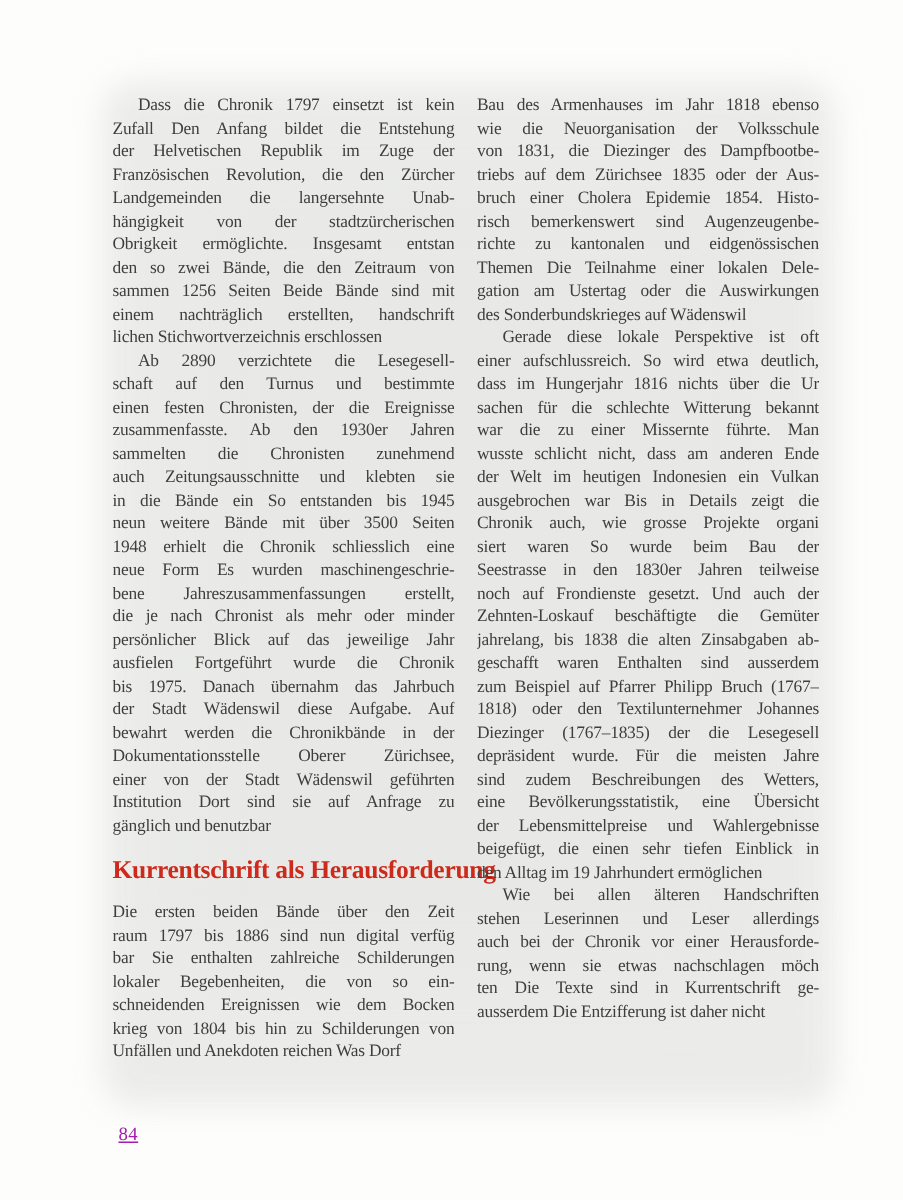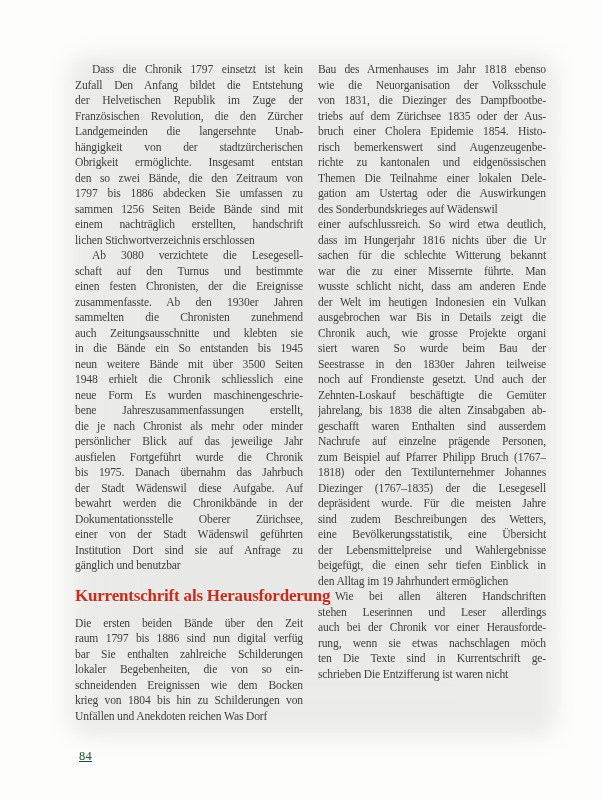--- a/index.html
+++ b/index.html
@@ -73,21 +73,21 @@
     letter-spacing: -0.2px;
     white-space: nowrap;
     color: var(--heading-red, #cd2a1c);
     font-family: "Liberation Serif", serif;
   }
   .page-number {
     position: absolute;
     left: 79px;
     top: 749px;
     font-size: 12.5px;
-    color: #14532d;
+    color: #a21caf;
     letter-spacing: 0.3px;
     text-decoration: underline;
   }
 </style>
 </head>
 <body>
 
 <div class="page">
   <div class="scan-shade"></div>
   <div class="scan-shade-2"></div>
@@ -95,27 +95,26 @@
     <div class="col" id="col-left">
         <div class="para">
           <div class="line indent">Dass die Chronik 1797 einsetzt ist kein</div>
           <div class="line">Zufall Den Anfang bildet die Entstehung</div>
           <div class="line">der Helvetischen Republik im Zuge der</div>
           <div class="line">Französischen Revolution, die den Zürcher</div>
           <div class="line">Landgemeinden die langersehnte Unab-</div>
           <div class="line">hängigkeit von der stadtzürcherischen</div>
           <div class="line">Obrigkeit ermöglichte. Insgesamt entstan</div>
           <div class="line">den so zwei Bände, die den Zeitraum von</div>
-          <div class="line">1797 bis 1886 abdecken Sie umfassen zu</div>
           <div class="line">sammen 1256 Seiten Beide Bände sind mit</div>
           <div class="line">einem nachträglich erstellten, handschrift</div>
           <div class="line last">lichen Stichwortverzeichnis erschlossen</div>
         </div>
         <div class="para">
-          <div class="line indent">Ab 3080 verzichtete die Lesegesell-</div>
+          <div class="line indent">Ab 2890 verzichtete die Lesegesell-</div>
           <div class="line">schaft auf den Turnus und bestimmte</div>
           <div class="line">einen festen Chronisten, der die Ereignisse</div>
           <div class="line">zusammenfasste. Ab den 1930er Jahren</div>
           <div class="line">sammelten die Chronisten zunehmend</div>
           <div class="line">auch Zeitungsausschnitte und klebten sie</div>
           <div class="line">in die Bände ein So entstanden bis 1945</div>
           <div class="line">neun weitere Bände mit über 3500 Seiten</div>
           <div class="line">1948 erhielt die Chronik schliesslich eine</div>
           <div class="line">neue Form Es wurden maschinengeschrie-</div>
           <div class="line">bene Jahreszusammenfassungen erstellt,</div>
@@ -148,49 +147,49 @@
           <div class="line">von 1831, die Diezinger des Dampfbootbe-</div>
           <div class="line">triebs auf dem Zürichsee 1835 oder der Aus-</div>
           <div class="line">bruch einer Cholera Epidemie 1854. Histo-</div>
           <div class="line">risch bemerkenswert sind Augenzeugenbe-</div>
           <div class="line">richte zu kantonalen und eidgenössischen</div>
           <div class="line">Themen Die Teilnahme einer lokalen Dele-</div>
           <div class="line">gation am Ustertag oder die Auswirkungen</div>
           <div class="line last">des Sonderbundskrieges auf Wädenswil</div>
         </div>
         <div class="para">
+          <div class="line indent">Gerade diese lokale Perspektive ist oft</div>
           <div class="line">einer aufschlussreich. So wird etwa deutlich,</div>
           <div class="line">dass im Hungerjahr 1816 nichts über die Ur</div>
           <div class="line">sachen für die schlechte Witterung bekannt</div>
           <div class="line">war die zu einer Missernte führte. Man</div>
           <div class="line">wusste schlicht nicht, dass am anderen Ende</div>
           <div class="line">der Welt im heutigen Indonesien ein Vulkan</div>
           <div class="line">ausgebrochen war Bis in Details zeigt die</div>
           <div class="line">Chronik auch, wie grosse Projekte organi</div>
           <div class="line">siert waren So wurde beim Bau der</div>
           <div class="line">Seestrasse in den 1830er Jahren teilweise</div>
           <div class="line">noch auf Frondienste gesetzt. Und auch der</div>
           <div class="line">Zehnten-Loskauf beschäftigte die Gemüter</div>
           <div class="line">jahrelang, bis 1838 die alten Zinsabgaben ab-</div>
           <div class="line">geschafft waren Enthalten sind ausserdem</div>
-          <div class="line">Nachrufe auf einzelne prägende Personen,</div>
           <div class="line">zum Beispiel auf Pfarrer Philipp Bruch (1767–</div>
           <div class="line">1818) oder den Textilunternehmer Johannes</div>
           <div class="line">Diezinger (1767–1835) der die Lesegesell</div>
           <div class="line">depräsident wurde. Für die meisten Jahre</div>
           <div class="line">sind zudem Beschreibungen des Wetters,</div>
           <div class="line">eine Bevölkerungsstatistik, eine Übersicht</div>
           <div class="line">der Lebensmittelpreise und Wahlergebnisse</div>
           <div class="line">beigefügt, die einen sehr tiefen Einblick in</div>
           <div class="line last">den Alltag im 19 Jahrhundert ermöglichen</div>
         </div>
         <div class="para">
           <div class="line indent">Wie bei allen älteren Handschriften</div>
           <div class="line">stehen Leserinnen und Leser allerdings</div>
           <div class="line">auch bei der Chronik vor einer Herausforde-</div>
           <div class="line">rung, wenn sie etwas nachschlagen möch</div>
           <div class="line">ten Die Texte sind in Kurrentschrift ge-</div>
-          <div class="line last">schrieben Die Entzifferung ist waren nicht</div>
+          <div class="line last">ausserdem Die Entzifferung ist daher nicht</div>
         </div>
       </div>
   </div>
   <div class="page-number">84</div>
 </div>
 
 </body></html>

